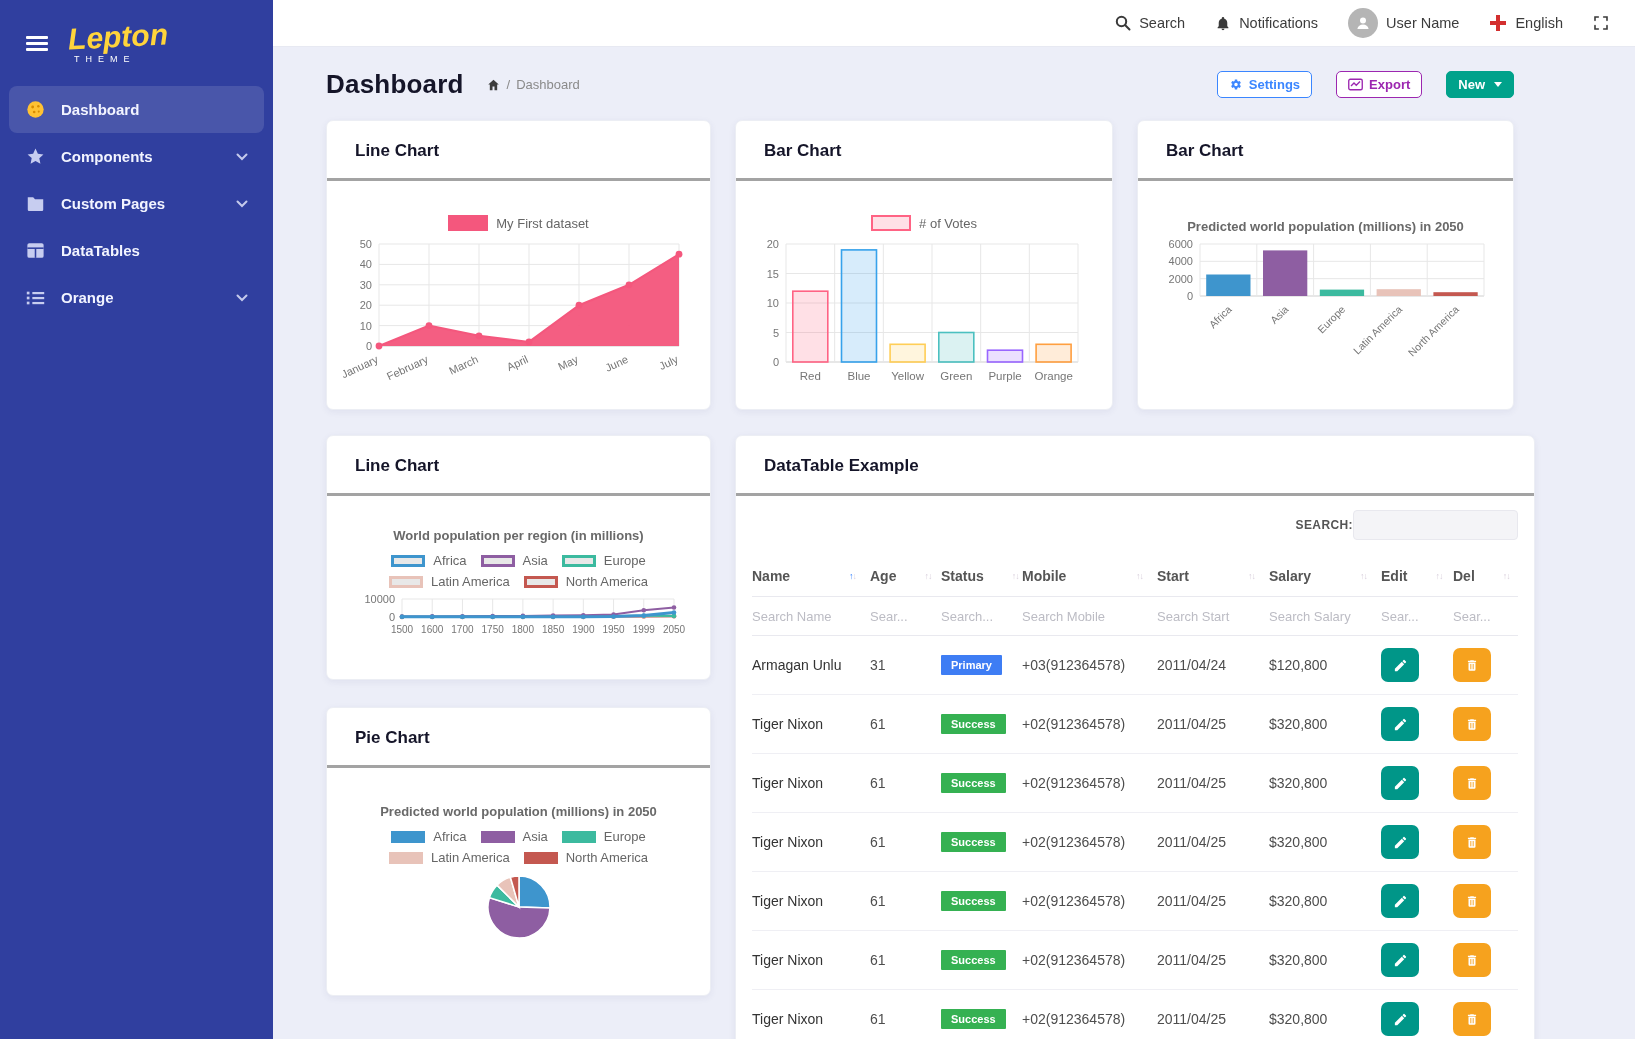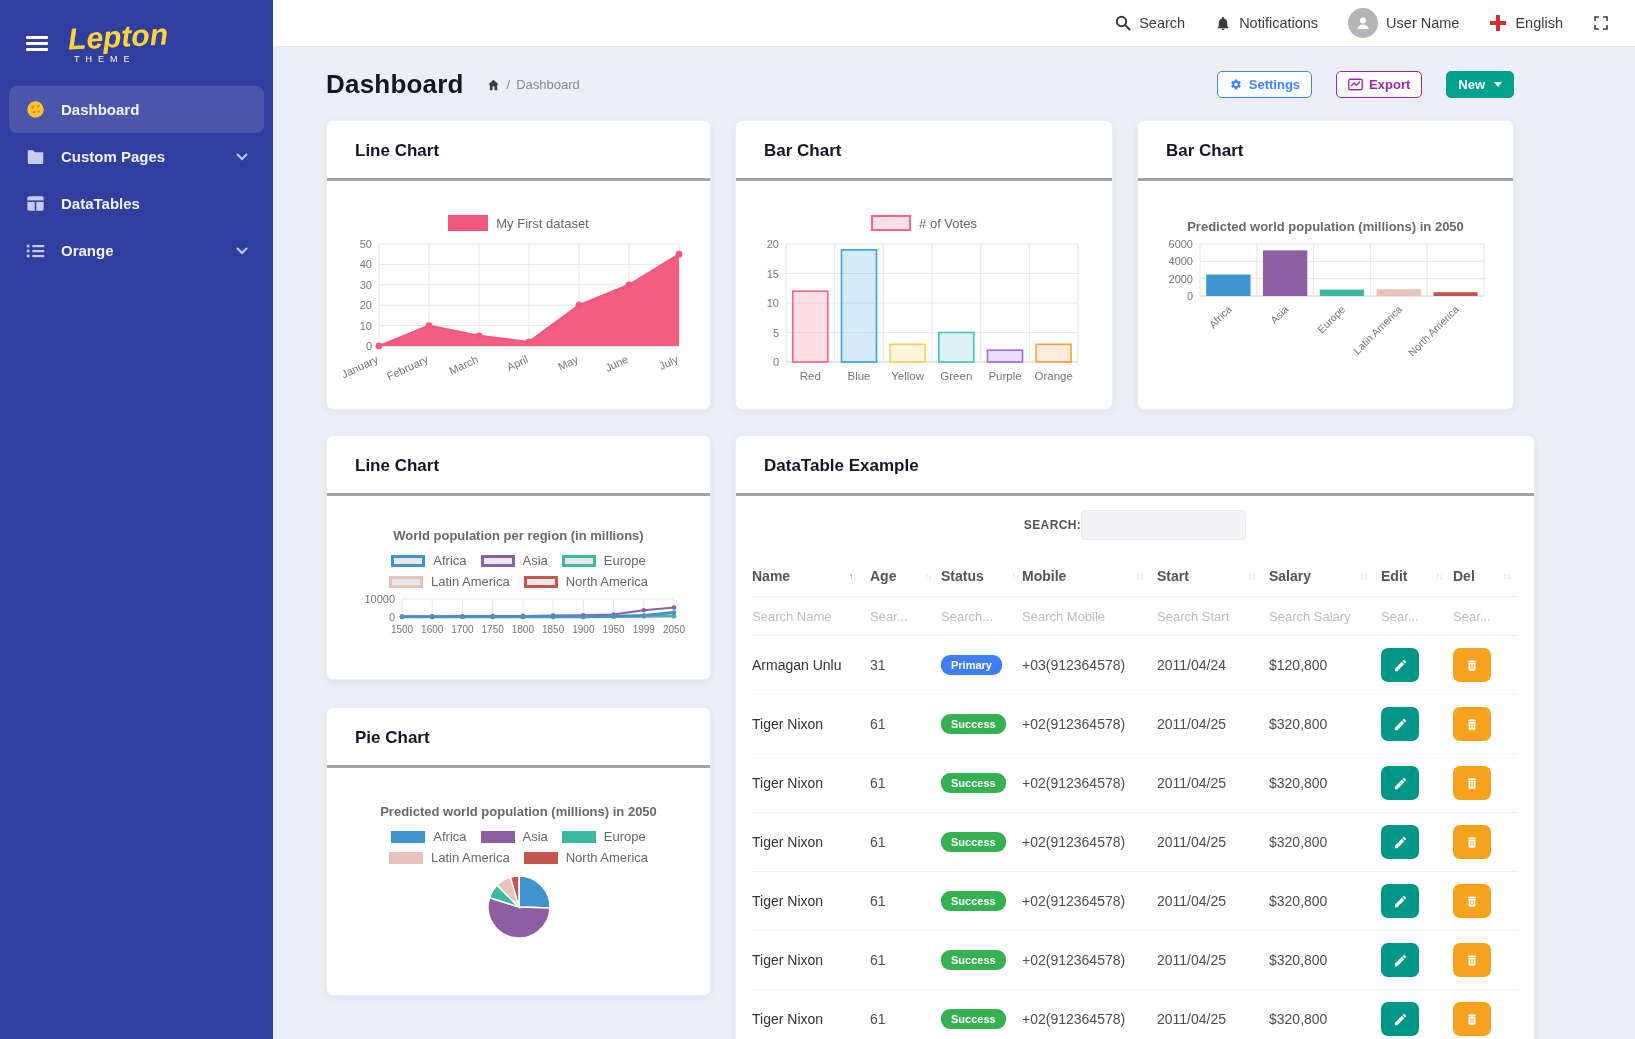--- a/index.html
+++ b/index.html
@@ -49,34 +49,34 @@
   .card-header { padding:20px 28px 17px; border-bottom:3px solid #a3a3a3; }
   .card-title { font-size:17px; font-weight:800; color:#151529; }
   .card-body { padding:0 16px; display:flex; flex-direction:column; align-items:center; }
   .chart-title { font-size:13px; font-weight:700; color:#696969; margin-top:0; }
   .chart-legend { display:flex; flex-wrap:wrap; justify-content:center; align-items:center; column-gap:14px; row-gap:6px; font-size:13px; color:#666; max-width:320px; }
   .chart-legend .li { display:flex; align-items:center; gap:8px; }
   .sw { display:inline-block; }
 
   
   .dt-body { padding:0 16px 10px; }
-  .dt-search { display:flex; justify-content:center; align-items:center; padding:14px 0 16px; }
+  .dt-search { display:flex; justify-content:flex-end; align-items:center; padding:14px 0 16px; }
   .dt-search label { font-size:12px; font-weight:700; color:#555; letter-spacing:.4px; }
   .dt-search input { width:165px; height:30px; background:#f4f4f7; border:1px solid #e8e8ee; border-radius:4px; padding:0 8px; font-size:13px; }
   table.dt { width:100%; border-collapse:collapse; table-layout:fixed; }
   table.dt th { text-align:left; font-size:14px; font-weight:700; color:#555; padding:12px 6px 12px 0; border-bottom:1px solid #e9e9ef; }
   .th-in { display:flex; align-items:center;gap:28px; }
   .sorts { margin-left:auto; margin-right:8px; font-size:9px; letter-spacing:-1px; color:#d9d0dc; display:flex; }
   .sorts .up.on { color:#3b86ff; }
   tr.filters td { padding:10px 6px 10px 0; border-bottom:1px solid #e9e9ef;text-decoration:underline; }
   tr.filters input { border:none; outline:none; background:transparent; font-size:13px; color:#444; width:95%; }
   tr.filters input::placeholder { color:#bcbcc4; }
   tr.datarow td { font-size:14px; color:#4d4d4d; padding:12px 6px 12px 0; border-bottom:1px solid #efeff4; }
   tr.datarow td.name { color:#333; }
-  .badge { display:inline-block; padding:4px 10px; border-radius:9px; font-size:11px; font-weight:700; color:#fff; }
+  .badge { display:inline-block; padding:4px 10px; border-radius:1px; font-size:11px; font-weight:700; color:#fff; }
   .badge.primary { background:#3e7df4; }
   .badge.success { background:#35b152; }
   .sq-btn { width:38px; height:34px; border:none; border-radius:7px; display:flex; align-items:center; justify-content:center; cursor:pointer; }
   .sq-btn.edit { background:#009688; }
   .sq-btn.del { background:#f6a21e; }
 
   svg { display:block; }
   text { font-family:"Liberation Sans","DejaVu Sans",sans-serif; }
 </style>
 </head>
@@ -99,20 +99,33 @@
         <span class="mi">
           <svg width="19" height="19" viewBox="0 0 20 20">
             <circle cx="10" cy="10" r="8.6" fill="#ffc233"></circle>
             <circle cx="7" cy="7.4" r="1.5" fill="#d98c00"></circle>
             <circle cx="13" cy="6.6" r="1.3" fill="#d98c00"></circle>
             <circle cx="8.6" cy="12.6" r="1.4" fill="#d98c00"></circle>
             <circle cx="13.4" cy="12.2" r="1.1" fill="#d98c00"></circle>
           </svg>
         </span>
         <span>Dashboard</span>
+      </li>
+      <li>
+        <span class="mi">
+          <svg width="19" height="19" viewBox="0 0 24 24">
+            <path fill="#c7cdf0" d="M12 2l3 6.6 7 .8-5.2 4.8 1.4 7-6.2-3.6L5.8 21l1.4-7L2 9.4l7-.8z"></path>
+          </svg>
+        </span>
+        <span>Components</span>
+        <span class="chev">
+          <svg width="12" height="8" viewBox="0 0 12 8">
+            <path d="M1.5 1.5L6 6l4.5-4.5" fill="none" stroke="#dfe3fa" stroke-width="2" stroke-linecap="round"></path>
+          </svg>
+        </span>
       </li>
       <li>
         <span class="mi">
           <svg width="19" height="17" viewBox="0 0 24 22">
             <path fill="#c7cdf0" d="M2 3h7l2.4 2.6H22V19a1.6 1.6 0 0 1-1.6 1.6H3.6A1.6 1.6 0 0 1 2 19z"></path>
           </svg>
         </span>
         <span>Custom Pages</span>
         <span class="chev">
           <svg width="12" height="8" viewBox="0 0 12 8">

